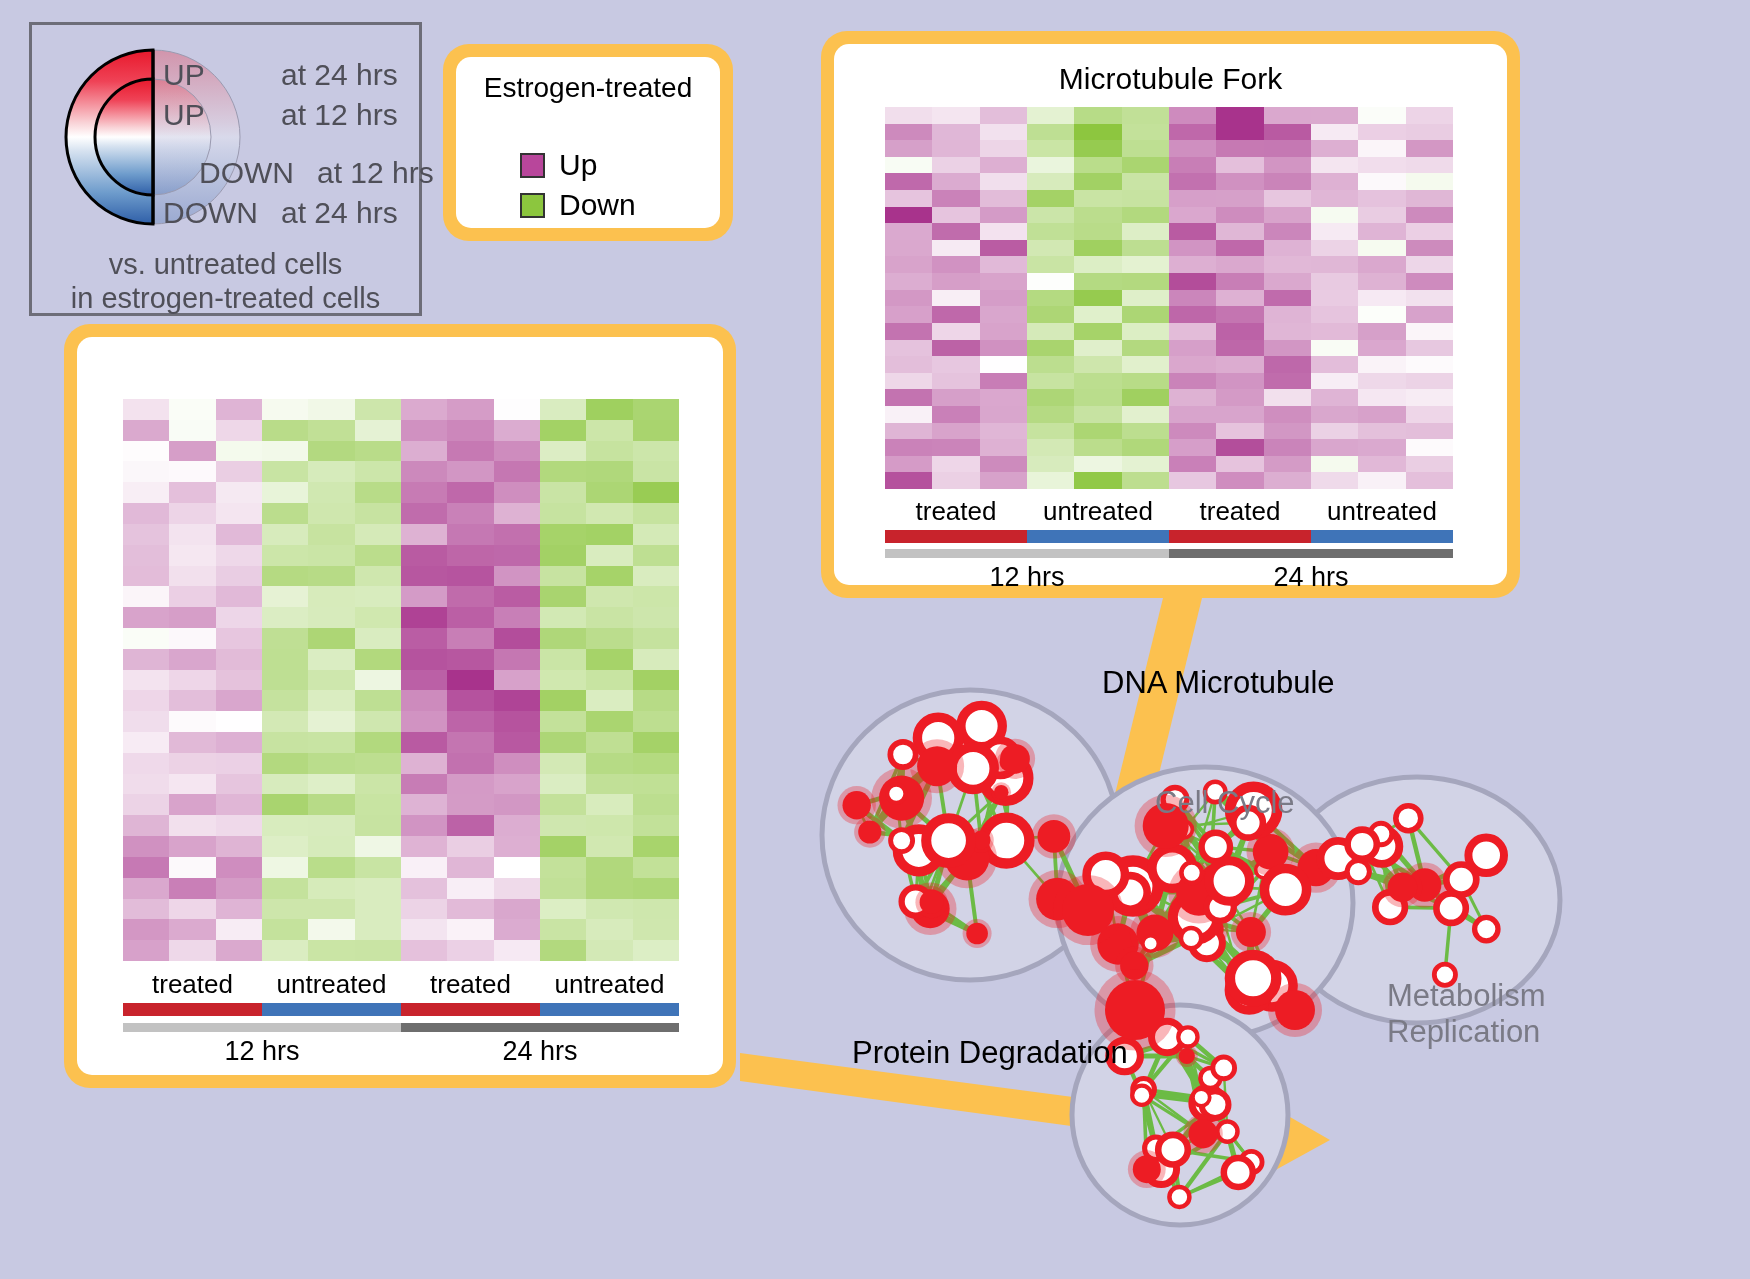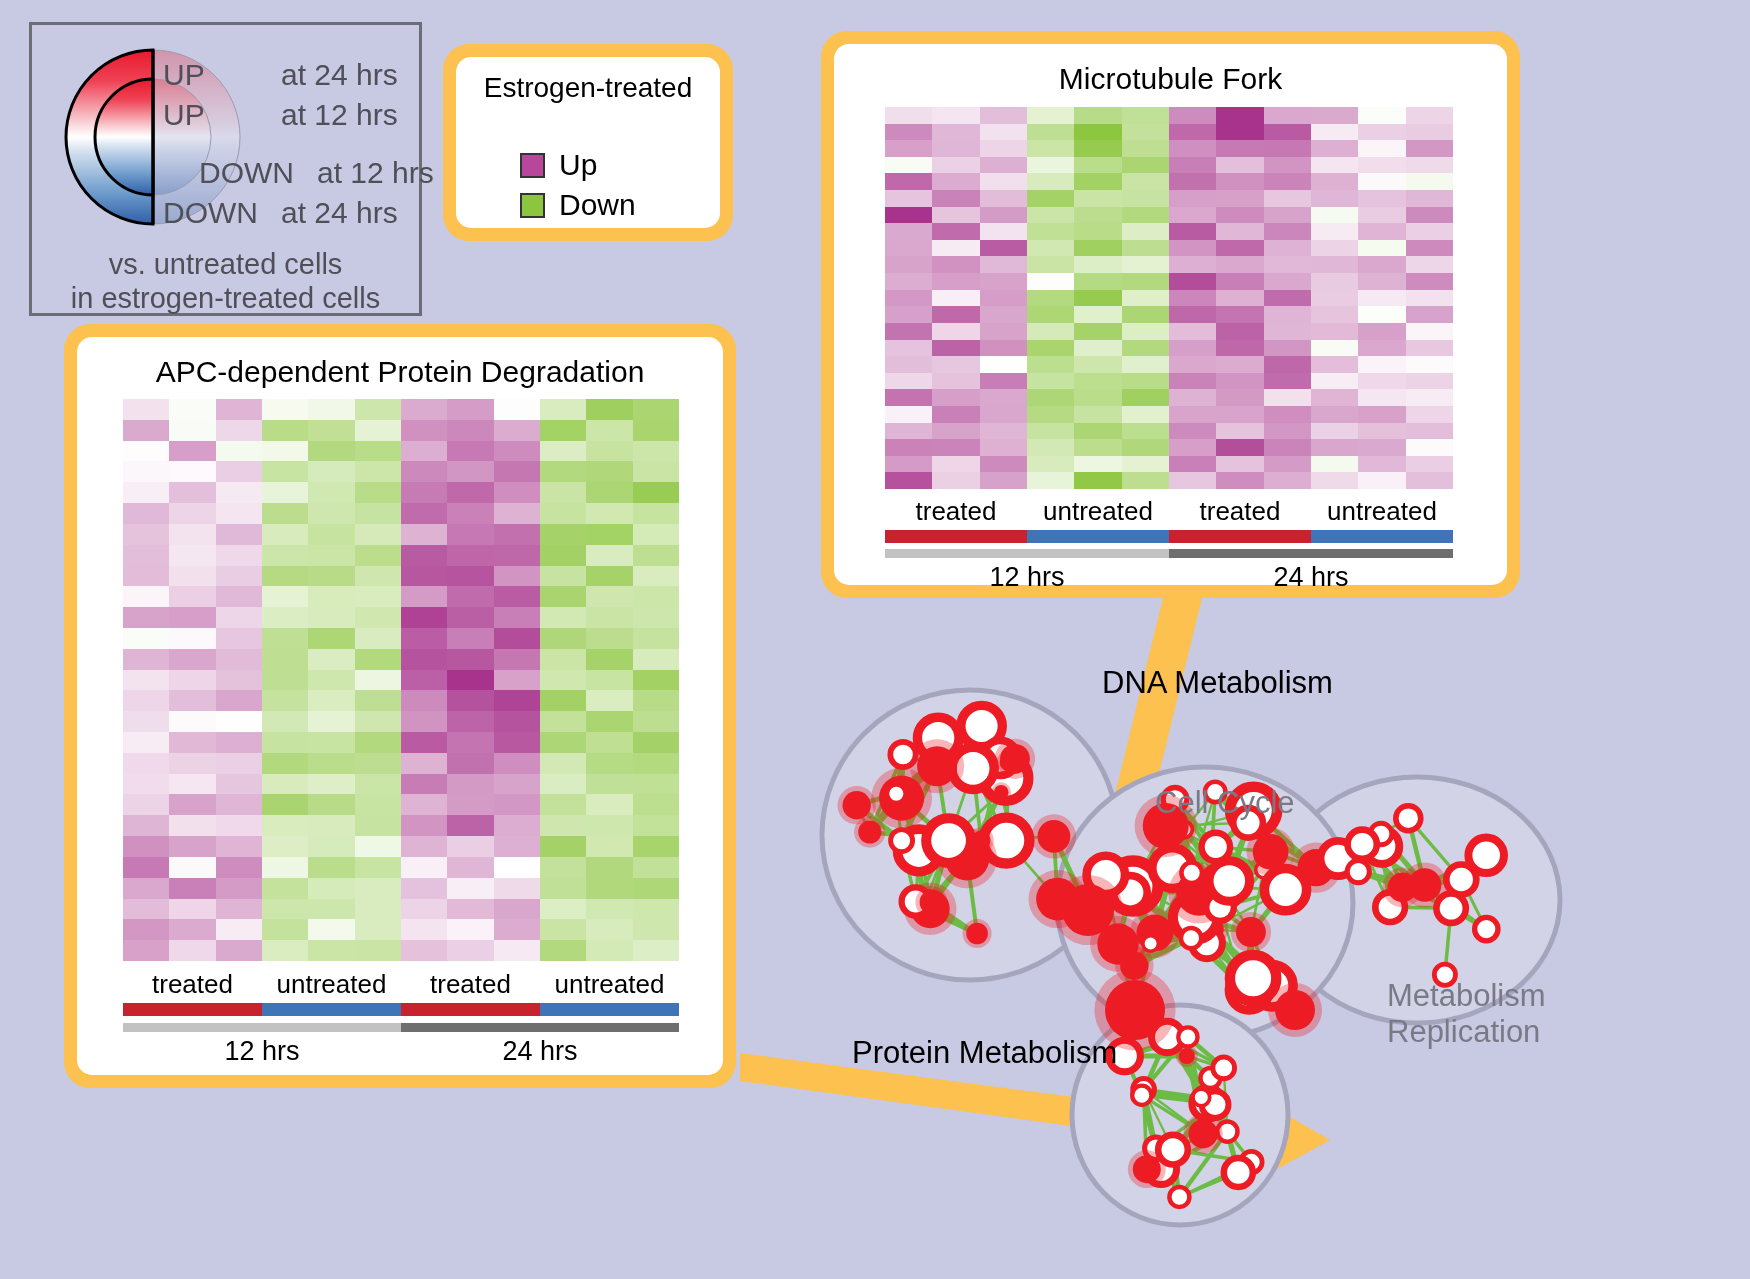--- a/index.html
+++ b/index.html
@@ -433,21 +433,20 @@
       </div>
     <div class="time-row" style="left:51px;top:518px;width:568px;">
       <span class="time-lbl">12 hrs</span>
       <span class="time-lbl">24 hrs</span>
     </div>
   </div>
 </div>
 
 <div class="panel" id="apc-panel">
   <div class="panel-inner">
-    <div class="hm-title" style="top:18px;">APC-dependent Protein Degradation</div>
     <div class="hm-grid" id="apc-grid" style="left: 46px; top: 62px; width: 556px; height: 562px; grid-template-columns: repeat(12, 1fr); grid-template-rows: repeat(27, 1fr);">
         <div class="hm-cell" style="background: rgb(243, 226, 238);"></div>
         <div class="hm-cell" style="background: rgb(250, 253, 247);"></div>
         <div class="hm-cell" style="background: rgb(223, 180, 213);"></div>
         <div class="hm-cell" style="background: rgb(246, 250, 239);"></div>
         <div class="hm-cell" style="background: rgb(241, 248, 231);"></div>
         <div class="hm-cell" style="background: rgb(205, 230, 171);"></div>
         <div class="hm-cell" style="background: rgb(219, 170, 207);"></div>
         <div class="hm-cell" style="background: rgb(213, 156, 199);"></div>
         <div class="hm-cell" style="background: rgb(254, 253, 254);"></div>
@@ -1260,22 +1259,22 @@
         <circle cx="411.3" cy="487.4" r="8.4" fill="#ffffff" stroke="#ed1c24" stroke-width="3.8"></circle>
         <circle cx="298.0" cy="300.0" r="35.1" fill="#ed1c24" opacity="0.32"></circle>
         <circle cx="298.0" cy="300.0" r="26.0" fill="#ed1c24"></circle>
         <circle cx="505.0" cy="400.0" r="27.0" fill="#ed1c24" opacity="0.32"></circle>
         <circle cx="505.0" cy="400.0" r="20.0" fill="#ed1c24"></circle>
         <circle cx="345.0" cy="400.0" r="40.5" fill="#ed1c24" opacity="0.32"></circle>
         <circle cx="345.0" cy="400.0" r="30.0" fill="#ed1c24"></circle>
       </g>
   </svg>
 
-  <div class="cluster-lbl" style="left:312px;top:55px;color:#000;">DNA Metabolism</div>
+  <div class="cluster-lbl" style="left:312px;top:55px;color:#000;">DNA Microtubule</div>
   <div class="cluster-lbl" style="left:365px;top:175px;color:#7a7a86;">Cell Cycle</div>
   <div class="cluster-lbl" style="left:597px;top:368px;color:#7a7a86;text-align:left;">
       <div>Metabolism</div>
       <div>Replication</div>
     </div>
   <div class="cluster-lbl" style="left:62px;top:425px;color:#000;text-align:left;">
-      <div>Protein Metabolism</div>
+      <div>Protein Degradation</div>
     </div>
 </div>
 
 </body></html>

